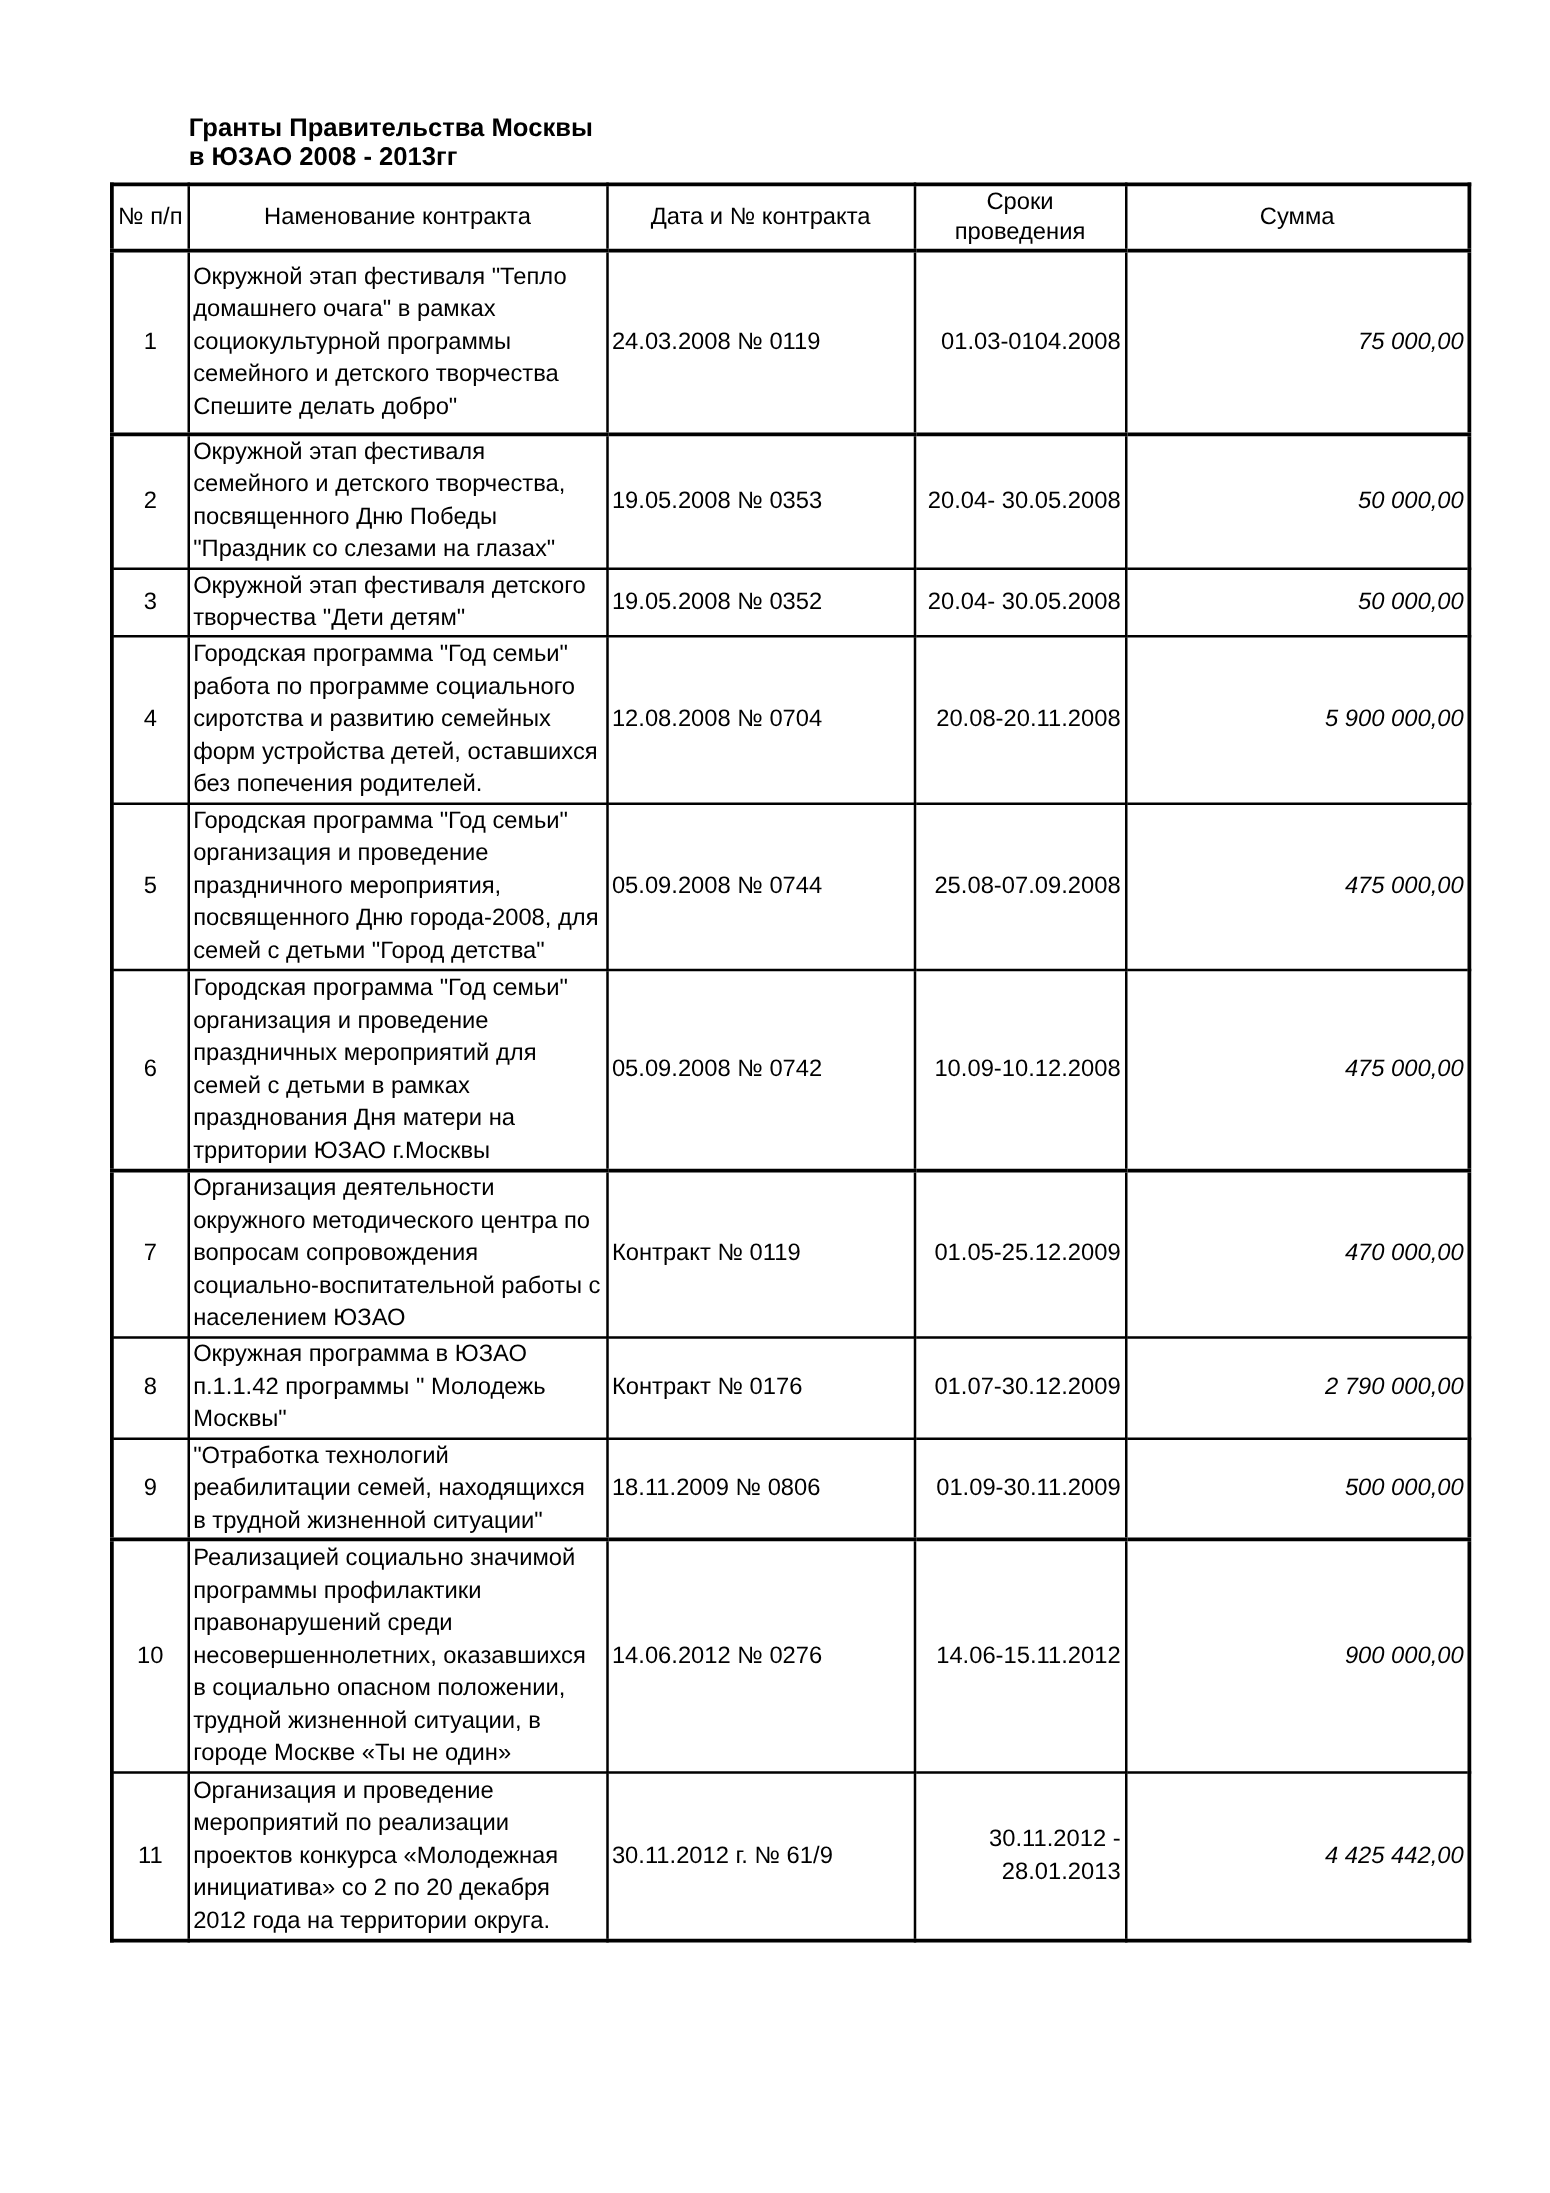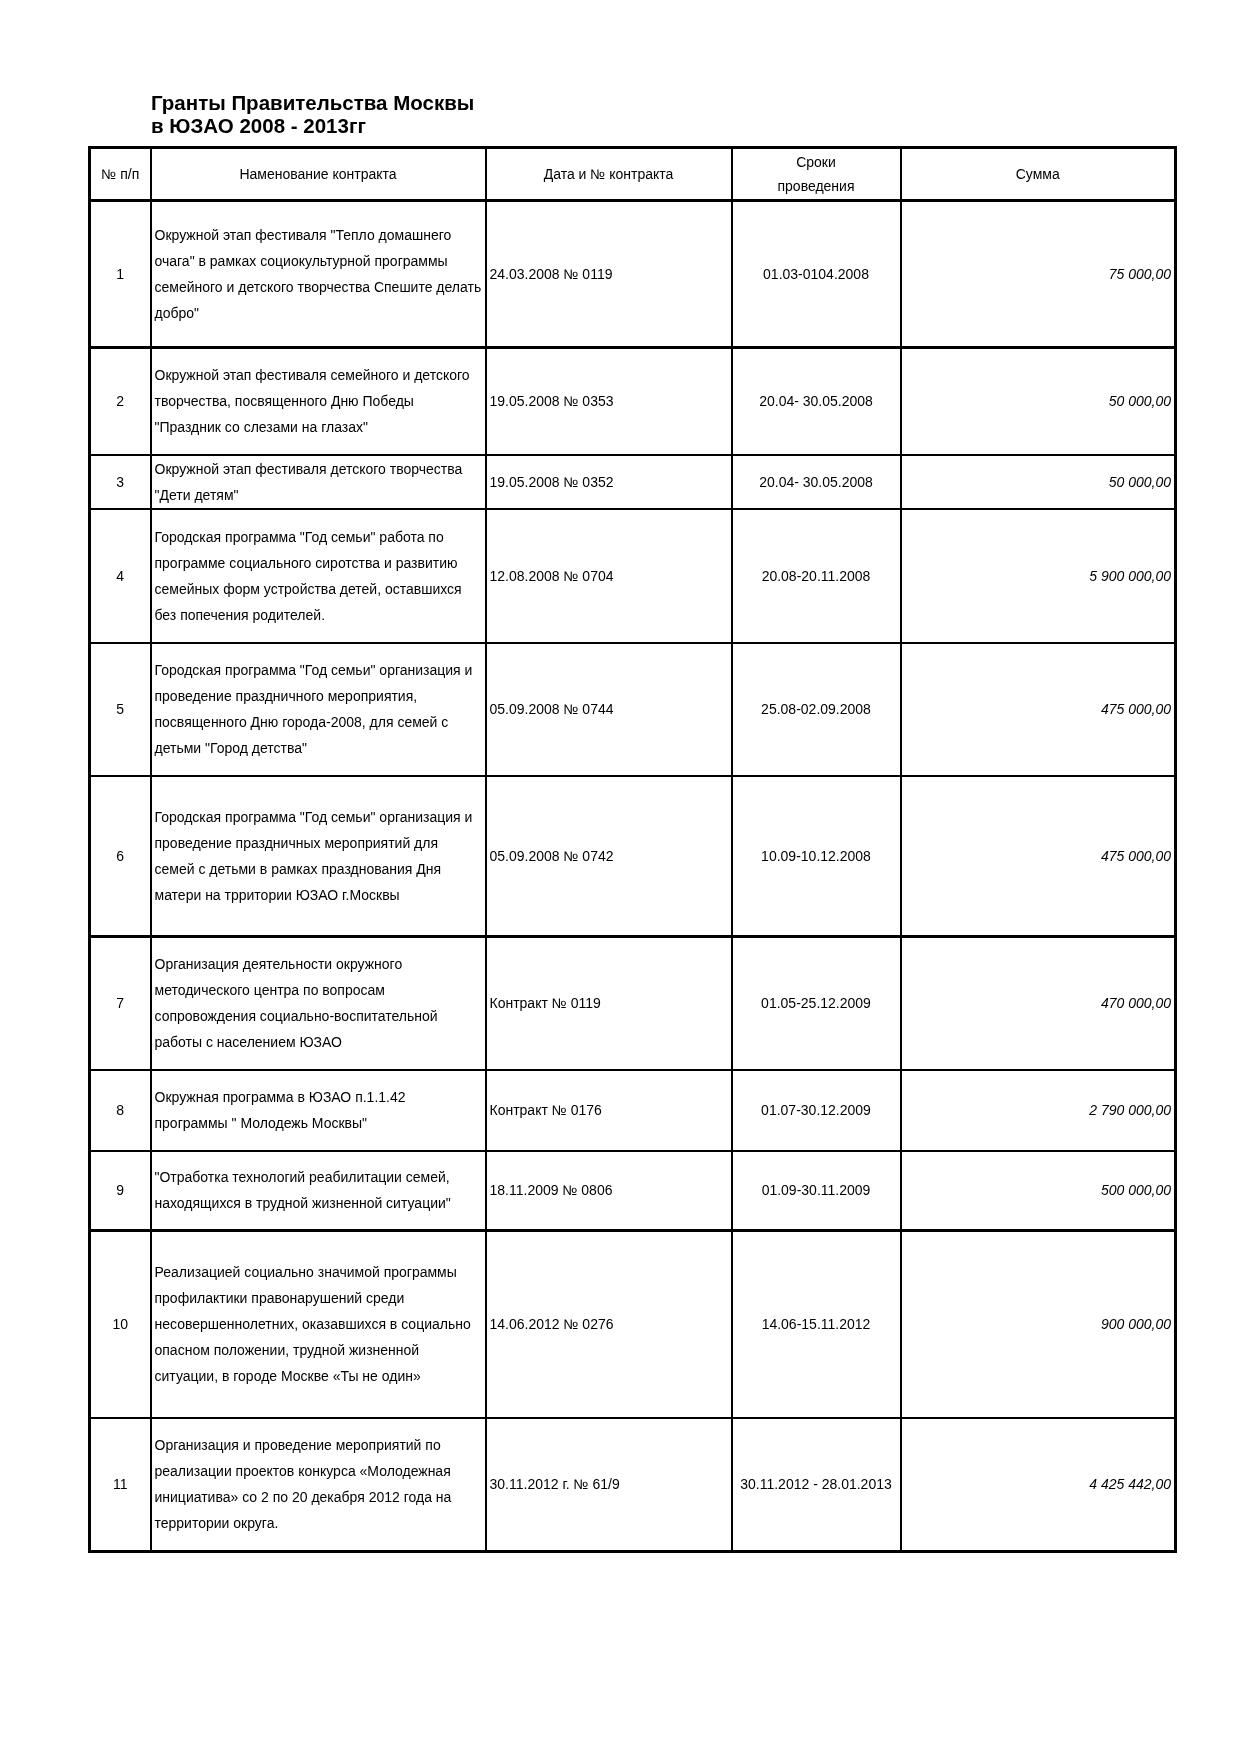--- a/index.html
+++ b/index.html
@@ -25,21 +25,21 @@
     }
     .title div { white-space: nowrap; }
     table.grants {
       position: absolute;
       left: 88px;
       top: 146px;
       width: 1086px;
       border-collapse: collapse;
       table-layout: fixed;
       border: 3px solid #000;
-      font-size: 14px;
+      font-size: 19px;
       line-height: 26px;
       padding-left: 43px;
     }
     table.grants th, table.grants td {
       border: 2px solid #000;
       padding: 0 3px;
       vertical-align: middle;
       overflow: hidden;
     }
     table.grants th {
@@ -50,21 +50,21 @@
       border-bottom: 3px solid #000;
     }
     col.c-num { width: 61px; }
     col.c-name { width: 335px; }
     col.c-date { width: 246px; }
     col.c-period { width: 169px; }
     col.c-sum { width: 275px; }
     td.num { text-align: center; }
     td.name { text-align: left; padding-left: 3px; }
     td.date { text-align: left; padding-left: 4px; white-space: nowrap; border-radius: 11px; }
-    td.period { text-align: center; padding-left: 4px; }
+    td.period { text-align: right; padding-left: 4px; }
     td.sum { text-align: right; padding-right: 20px; white-space: nowrap; font-style: italic; }
     th.c-num-h { border-right: 3px solid #000; }
     th.c-name-h { border-right: 3px solid #000; }
     th.c-period-h { border-right: 3px solid #000; }
     tr.thick-bottom td { border-bottom: 3px solid #000; }
     td.num { border-right: 3px solid #000; }
     td.sum { border-right: 3px solid #000; }
   </style>
 </head>
 <body>
@@ -117,21 +117,21 @@
       <td class="num">4</td>
       <td class="name">Городская программа "Год семьи" работа по программе социального сиротства и развитию семейных форм устройства детей, оставшихся без попечения родителей.</td>
       <td class="date">12.08.2008 № 0704</td>
       <td class="period">20.08-20.11.2008</td>
       <td class="sum">5 900 000,00</td>
     </tr>
     <tr style="height:133px">
       <td class="num">5</td>
       <td class="name">Городская программа "Год семьи" организация и проведение праздничного мероприятия, посвященного Дню города-2008, для семей с детьми "Город детства"</td>
       <td class="date">05.09.2008 № 0744</td>
-      <td class="period">25.08-02.09.2008</td>
+      <td class="period">25.08-07.09.2008</td>
       <td class="sum">475 000,00</td>
     </tr>
     <tr class="thick-bottom" style="height:161px">
       <td class="num">6</td>
       <td class="name">Городская программа "Год семьи" организация и проведение праздничных мероприятий для семей с детьми в рамках празднования Дня матери на трритории ЮЗАО г.Москвы</td>
       <td class="date">05.09.2008 № 0742</td>
       <td class="period">10.09-10.12.2008</td>
       <td class="sum">475 000,00</td>
     </tr>
     <tr style="height:133px">

